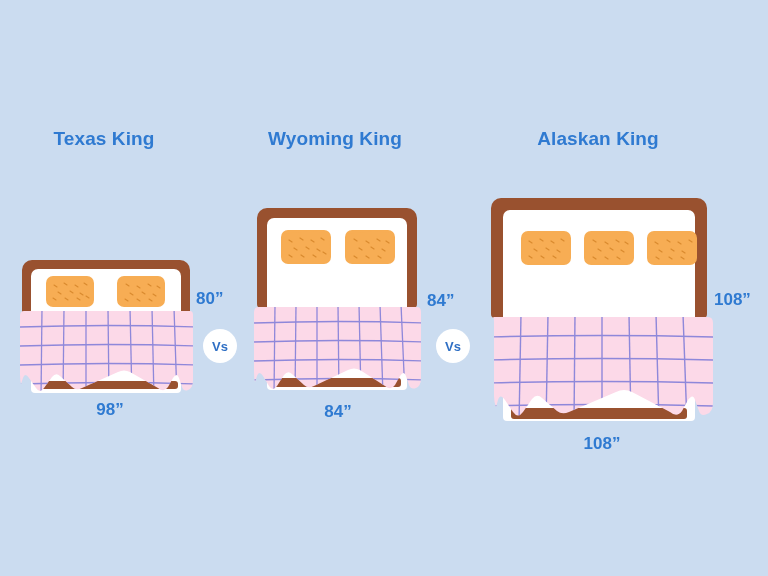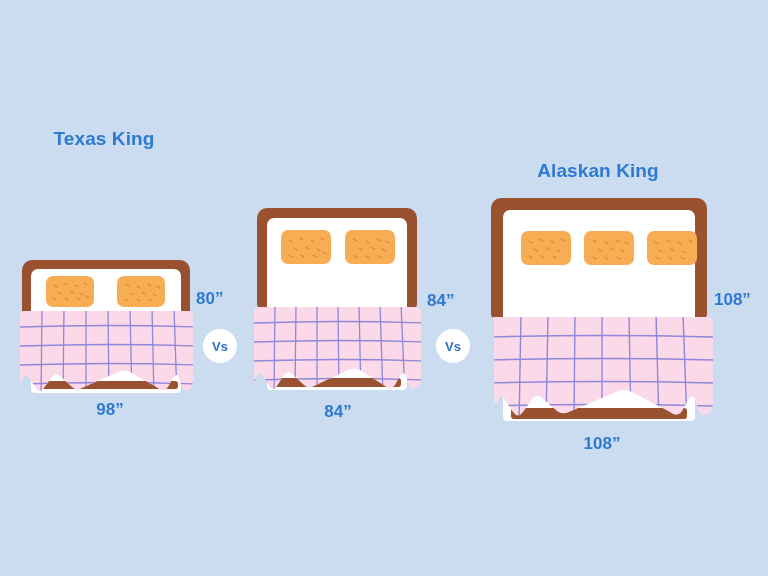--- a/index.html
+++ b/index.html
@@ -121,22 +121,23 @@
     color: #2f6fc4;
   }
 </style>
 </head>
 <body>
 
 <div id="stage">
 
   <div class="bed-title" style="left:104px; top:128px;">Texas King</div>
 
-
-  <div class="bed-title" style="left:598px; top:128px;margin-top:32px;">Alaskan King</div>
+  <div class="bed-title" style="left:335px; top:128px;">Wyoming King</div>
+
+  <div class="bed-title" style="left:598px; top:128px;">Alaskan King</div>
 
   <div class="bed" style="left:22px; top:260px; width:168px; height:135px;">
 
     <div class="frame" style="height:58px;">
       <div class="frame-inner" style="left:9px; top:9px; right:9px; bottom:-1px;"></div>
     </div>
 
     <div class="mattress" style="left:9px; top:55px; width:150px; height:78px;"></div>
 
     <div class="footboard" style="left:16px; top:121px; width:140px; height:8px;"></div>

